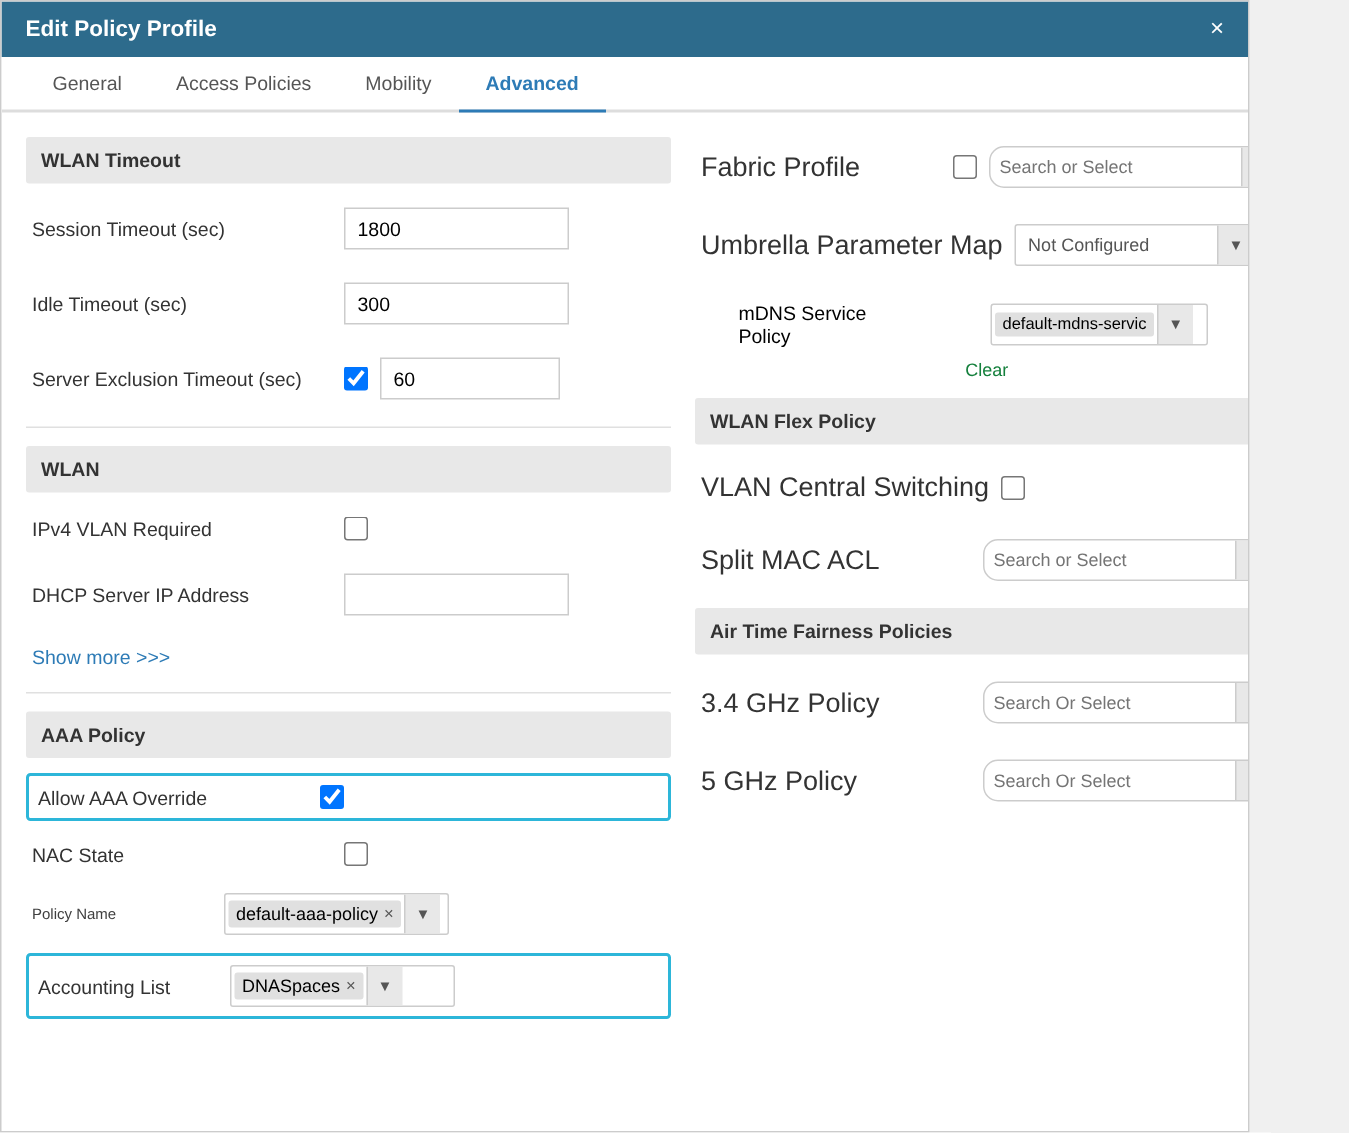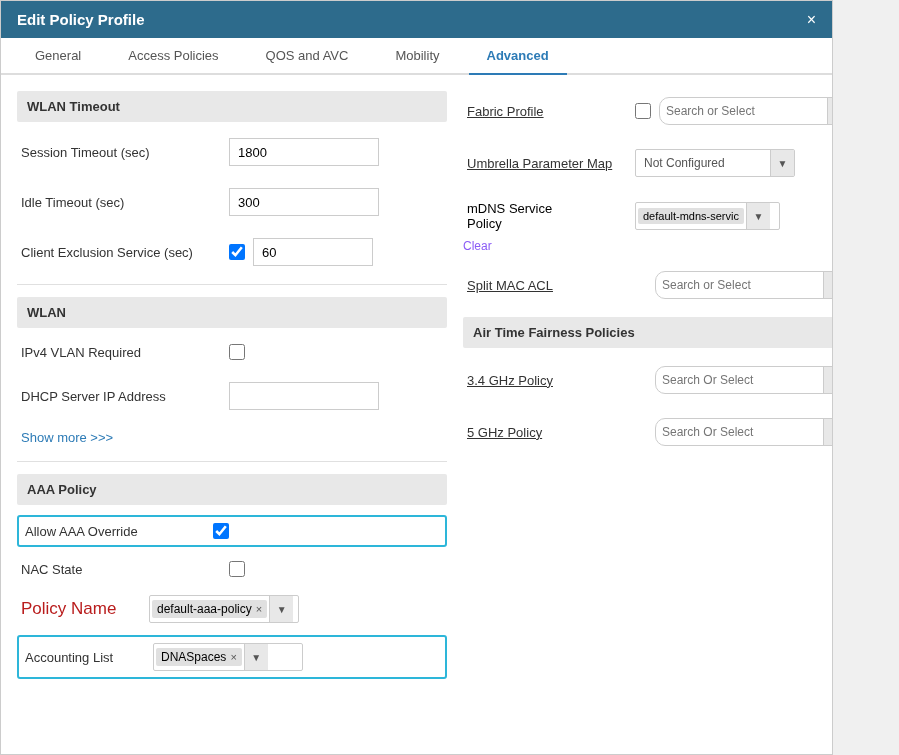--- a/index.html
+++ b/index.html
@@ -33,21 +33,20 @@
       background: none;
       border: none;
       line-height: 1;
     }
 
     .tabs {
       display: flex;
       border-bottom: 2px solid #ddd;
       padding: 0 16px;
       background: #fff;
-      gap: 11px;
     }
 
     .tab {
       padding: 10px 18px;
       cursor: pointer;
       font-size: 13px;
       color: #555;
       border-bottom: 2px solid transparent;
       margin-bottom: -2px;
     }
@@ -143,22 +142,21 @@
     .right-form-row {
       display: flex;
       align-items: center;
       padding: 6px 4px;
       gap: 8px;
     }
 
     .right-form-row label {
       min-width: 180px;
       color: #333;
-      font-size: 13px;
-      text-decoration: underline;
+      font-size: 18px;
     }
 
     .select-box {
       display: flex;
       align-items: center;
       border: 1px solid #ccc;
       border-radius: 10px;
       height: 28px;
       min-width: 160px;
       background: #fff;
@@ -255,24 +253,24 @@
       border-left: 1px solid #ccc;
       display: flex;
       align-items: center;
       justify-content: center;
       cursor: pointer;
       font-size: 10px;
       color: #555;
     }
 
     .clear-link {
-      color: #8b5cf6;
+      color: #15803d;
       cursor: pointer;
       font-size: 12px;
-      text-align: left;
+      text-align: center;
       display: block;
     }
 
     .fabric-row {
       display: flex;
       align-items: center;
       gap: 8px;
     }
 
     .fabric-row label {
@@ -299,22 +297,22 @@
 
     .policy-name-row {
       display: flex;
       align-items: center;
       gap: 8px;
       padding: 4px;
     }
 
     .policy-name-row label {
       min-width: 120px;
-      color: #b91c1c;
-      font-size: 17px;
+      color: #404040;
+      font-size: 10px;
     }
 
     .accounting-list-row {
       border: 2px solid #2db6d9;
       border-radius: 3px;
       padding: 6px 6px;
       display: flex;
       align-items: center;
       gap: 8px;
     }
@@ -331,21 +329,20 @@
 <div class="modal-wrapper">
 
   <div class="modal-header">
     <span>Edit Policy Profile</span>
     <button class="modal-close">×</button>
   </div>
 
   <div class="tabs">
     <div class="tab">General</div>
     <div class="tab">Access Policies</div>
-    <div class="tab">QOS and AVC</div>
     <div class="tab">Mobility</div>
     <div class="tab active">Advanced</div>
   </div>
 
   <div class="modal-body">
 
     <div class="left-panel">
 
       <div class="section-header">WLAN Timeout</div>
 
@@ -354,21 +351,21 @@
         <input class="form-input" type="text" value="1800" style="">
       </div>
 
       <div class="form-row">
         <label>Idle Timeout (sec)</label>
         <input class="form-input" type="text" value="300" style="">
       </div>
 
 
       <div class="form-row">
-        <label>Client Exclusion Service (sec)</label>
+        <label>Server Exclusion Timeout (sec)</label>
         <input class="checkbox-input" type="checkbox" checked="" style="">
         <input class="form-input" type="text" value="60" style="width: 120px;">
       </div>
 
       <hr class="separator">
 
       <div class="section-header">WLAN</div>
 
       <div class="form-row">
         <label>IPv4 VLAN Required</label>
@@ -439,37 +436,42 @@
       <div class="right-form-row">
         <label style="min-width:160px;">Umbrella Parameter Map</label>
         <div class="not-configured-select">
           <span>Not Configured</span>
           <div class="dropdown-arrow">▼</div>
         </div>
       </div>
 
       <div style="display:flex; flex-direction:column; gap:2px;">
         <div class="right-form-row">
-          <div style="min-width:160px;">
+          <div style="min-width:160px;margin-left:25px;">
             <div>mDNS Service</div>
             <div>Policy</div>
           </div>
           <div class="select-with-tag" style="min-width:145px;">
             <div class="tag">
               <span style="font-size:11px;">default-mdns-servic</span>
             </div>
             <div class="dropdown-arrow">▼</div>
           </div>
         </div>
         <div style="text-align:right; padding-right:4px;">
           <span class="clear-link">Clear</span>
         </div>
       </div>
 
-
+      <div class="section-header">WLAN Flex Policy</div>
+
+      <div class="right-form-row">
+        <label style="min-width:180px;">VLAN Central Switching</label>
+        <input class="checkbox-input" type="checkbox" style="">
+      </div>
 
       <div class="right-form-row">
         <label style="min-width:180px;">Split MAC ACL</label>
         <div class="select-box" style="min-width:145px;">
           <input type="text" placeholder="Search or Select" style="">
           <div class="dropdown-arrow">▼</div>
         </div>
       </div>
 
       <div class="section-header">Air Time Fairness Policies</div>

